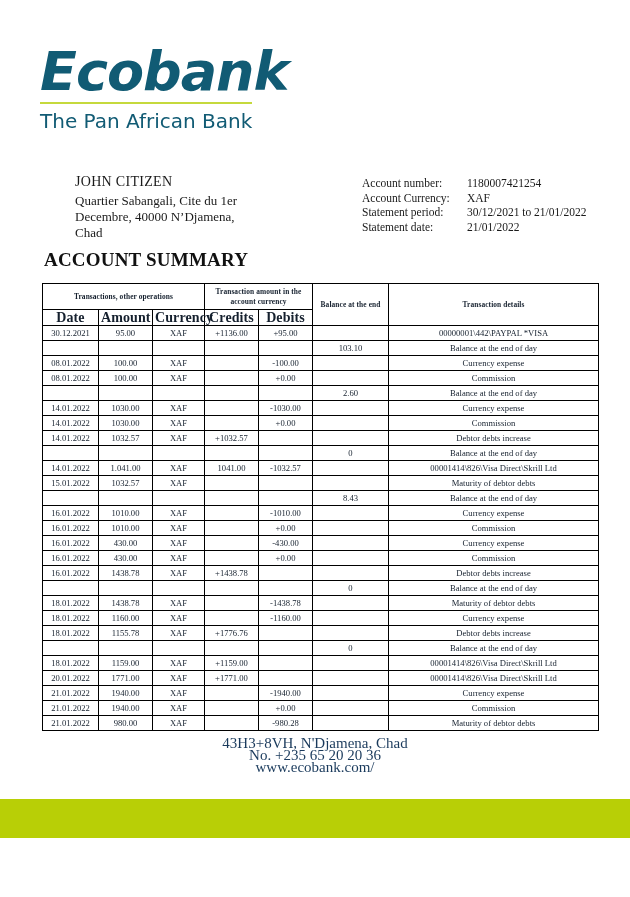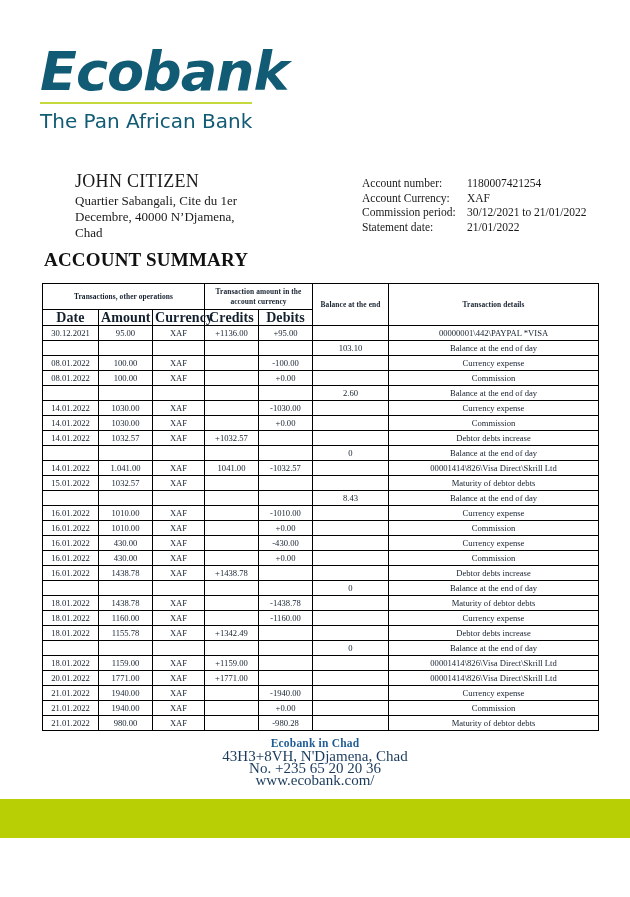--- a/index.html
+++ b/index.html
@@ -58,21 +58,21 @@
   }
 
   
   .addr-block {
     position: absolute;
     left: 75px;
     top: 172px;
     width: 265px;
   }
   .addr-name {
-    font-size: 18px;
+    font-size: 14px;
     line-height: 19px;
     color: #1a1a1a;
     margin: 0 0 2px 0;
     letter-spacing: 0.3px;
   }
   .addr-line {
     font-size: 13px;
     line-height: 16px;
     color: #1a1a1a;
     margin: 0;
@@ -227,21 +227,21 @@
   <div class="meta-block">
     <div class="meta-row">
       <span class="meta-label">Account number:</span>
       <span class="meta-value">1180007421254</span>
     </div>
     <div class="meta-row">
       <span class="meta-label">Account Currency:</span>
       <span class="meta-value">XAF</span>
     </div>
     <div class="meta-row">
-      <span class="meta-label">Commission period:</span>
+      <span class="meta-label">Statement period:</span>
       <span class="meta-value">30/12/2021 to 21/01/2022</span>
     </div>
     <div class="meta-row">
       <span class="meta-label">Statement date:</span>
       <span class="meta-value">21/01/2022</span>
     </div>
   </div>
 
   <div class="section-title">ACCOUNT SUMMARY</div>
 
@@ -449,21 +449,21 @@
             <td class="c-currency">XAF</td>
             <td class="c-credits"></td>
             <td class="c-debits">-1160.00</td>
             <td class="c-balance"></td>
             <td class="c-details">Currency expense</td>
           </tr>
           <tr>
             <td class="c-date">18.01.2022</td>
             <td class="c-amount">1155.78</td>
             <td class="c-currency">XAF</td>
-            <td class="c-credits">+1342.49</td>
+            <td class="c-credits">+1776.76</td>
             <td class="c-debits"></td>
             <td class="c-balance"></td>
             <td class="c-details">Debtor debts increase</td>
           </tr>
           <tr>
             <td class="c-date"></td>
             <td class="c-amount"></td>
             <td class="c-currency"></td>
             <td class="c-credits"></td>
             <td class="c-debits"></td>
@@ -513,21 +513,20 @@
             <td class="c-credits"></td>
             <td class="c-debits">-980.28</td>
             <td class="c-balance"></td>
             <td class="c-details">Maturity of debtor debts</td>
           </tr>
         </tbody>
     </table>
   </div>
 
   <div class="footer">
-    <div class="footer-title" style="color: rgb(31, 92, 147);">Ecobank in Chad</div>
     <div class="footer-line">43H3+8VH, N'Djamena, Chad</div>
     <div class="footer-line">No. +235 65 20 20 36</div>
     <div class="footer-line">www.ecobank.com/</div>
   </div>
 
   <div class="green-bar" style="background: rgb(184, 207, 6);"></div>
 
   <div class="watermark">
     <span class="wm-dark" style="color: rgb(59, 59, 59);">EKOGEA</span><span class="wm-green" style="color: rgb(122, 154, 34);">.ORG</span>
   </div>

